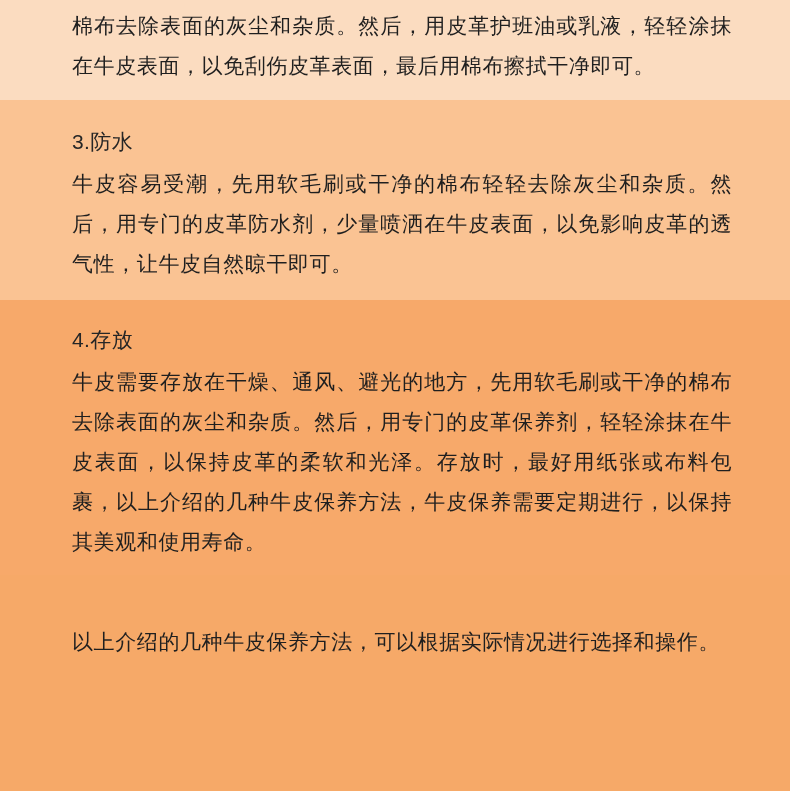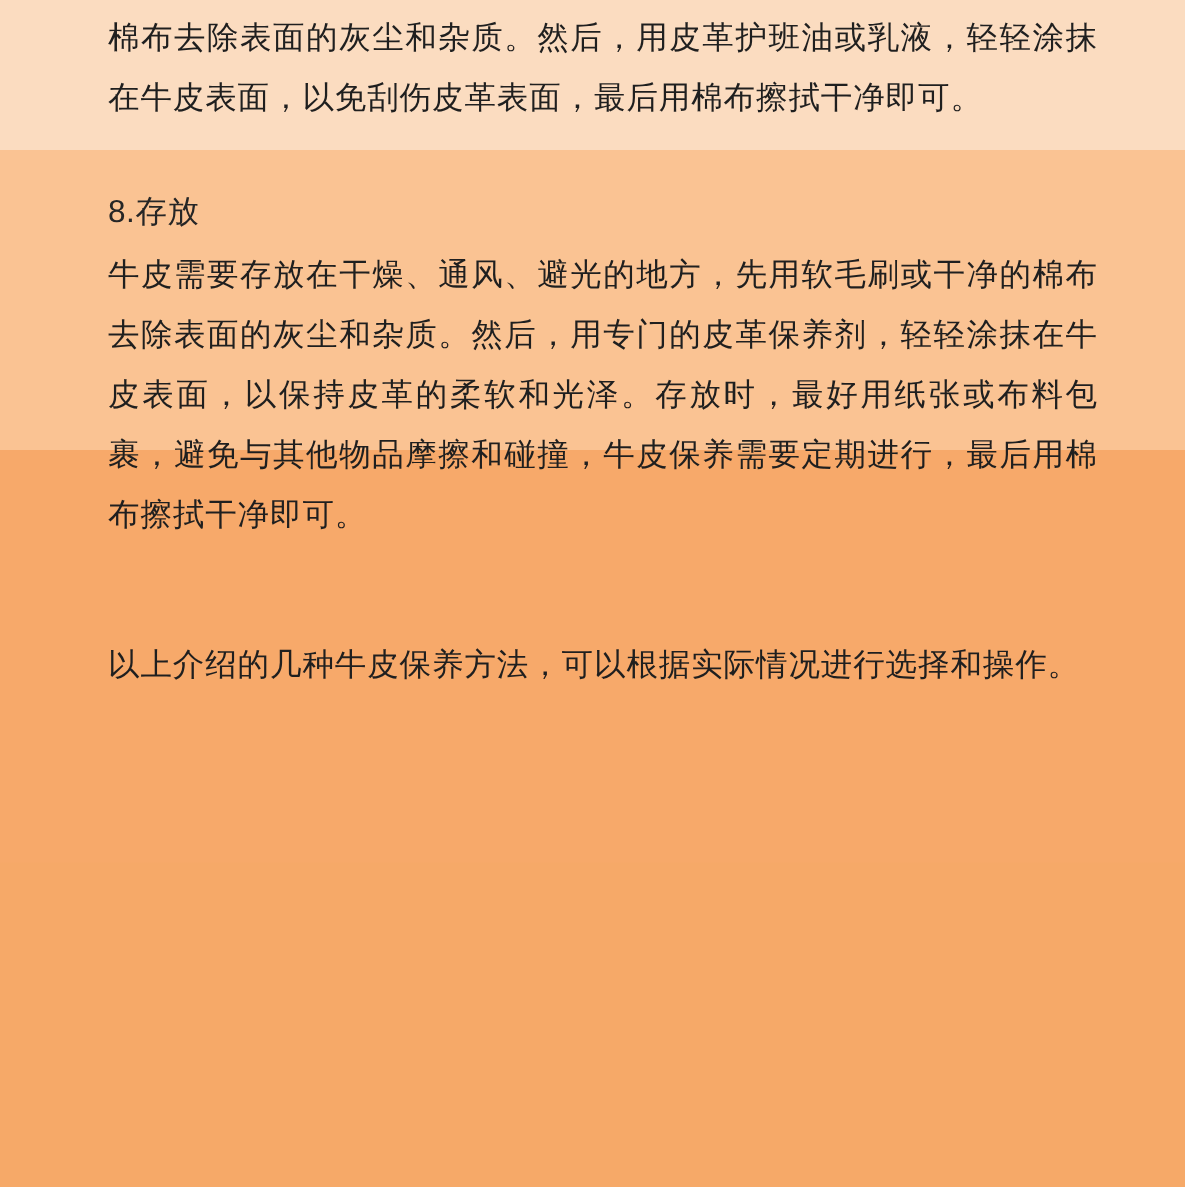--- a/index.html
+++ b/index.html
@@ -69,21 +69,25 @@
 </style>
 </head>
 <body>
 
 <div class="page">
 
   <div class="section sec-1">
     <p class="para">棉布去除表面的灰尘和杂质。然后，用皮革护班油或乳液，轻轻涂抹在牛皮表面，以免刮伤皮革表面，最后用棉布擦拭干净即可。</p>
   </div>
 
+  <div class="section sec-2">
+    <h2 class="heading">3.防水</h2>
+    <p class="para">牛皮容易受潮，先用软毛刷或干净的棉布轻轻去除灰尘和杂质。然后，用专门的皮革防水剂，少量喷洒在牛皮表面，以免影响皮革的透气性，让牛皮自然晾干即可。</p>
+  </div>
 
   <div class="section sec-3">
-    <h2 class="heading">8.存放</h2>
-    <p class="para">牛皮需要存放在干燥、通风、避光的地方，先用软毛刷或干净的棉布去除表面的灰尘和杂质。然后，用专门的皮革保养剂，轻轻涂抹在牛皮表面，以保持皮革的柔软和光泽。存放时，最好用纸张或布料包裹，避免与其他物品摩擦和碰撞，牛皮保养需要定期进行，最后用棉布擦拭干净即可。</p>
+    <h2 class="heading">4.存放</h2>
+    <p class="para">牛皮需要存放在干燥、通风、避光的地方，先用软毛刷或干净的棉布去除表面的灰尘和杂质。然后，用专门的皮革保养剂，轻轻涂抹在牛皮表面，以保持皮革的柔软和光泽。存放时，最好用纸张或布料包裹，以上介绍的几种牛皮保养方法，牛皮保养需要定期进行，以保持其美观和使用寿命。</p>
     <p class="para">以上介绍的几种牛皮保养方法，可以根据实际情况进行选择和操作。</p>
     <div class="filler"></div>
   </div>
 
 </div>
 
 </body></html>

